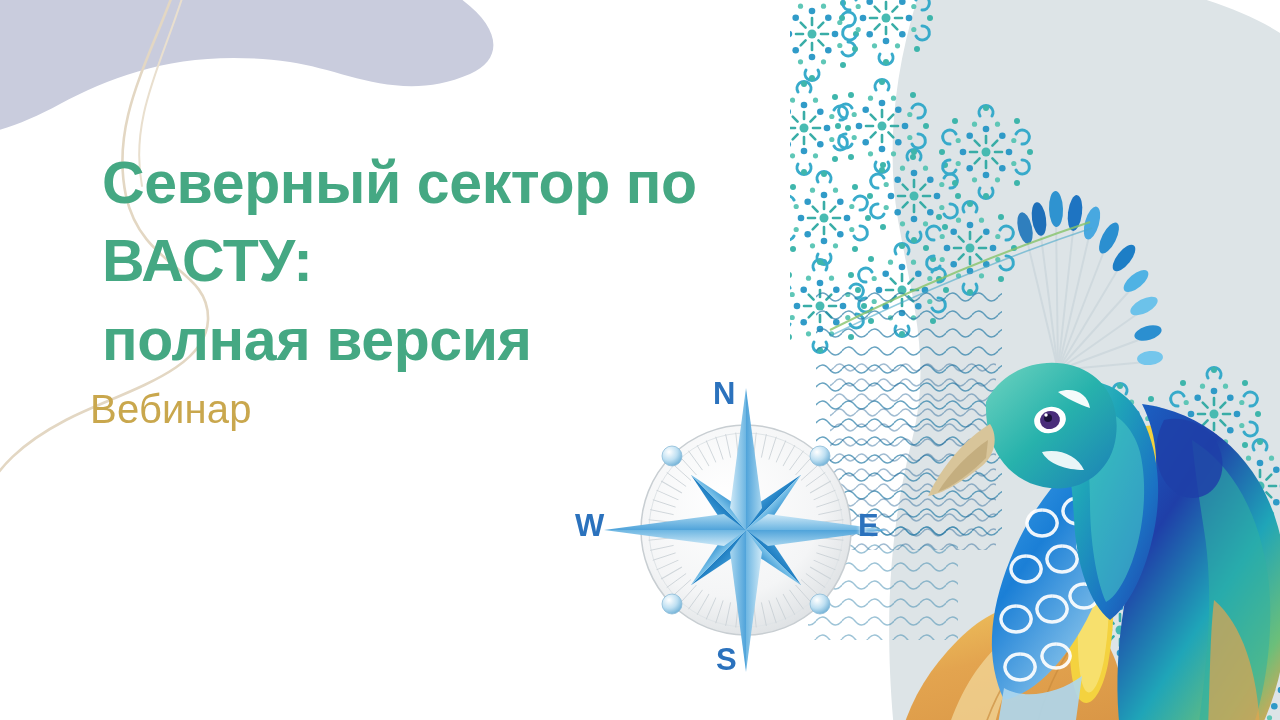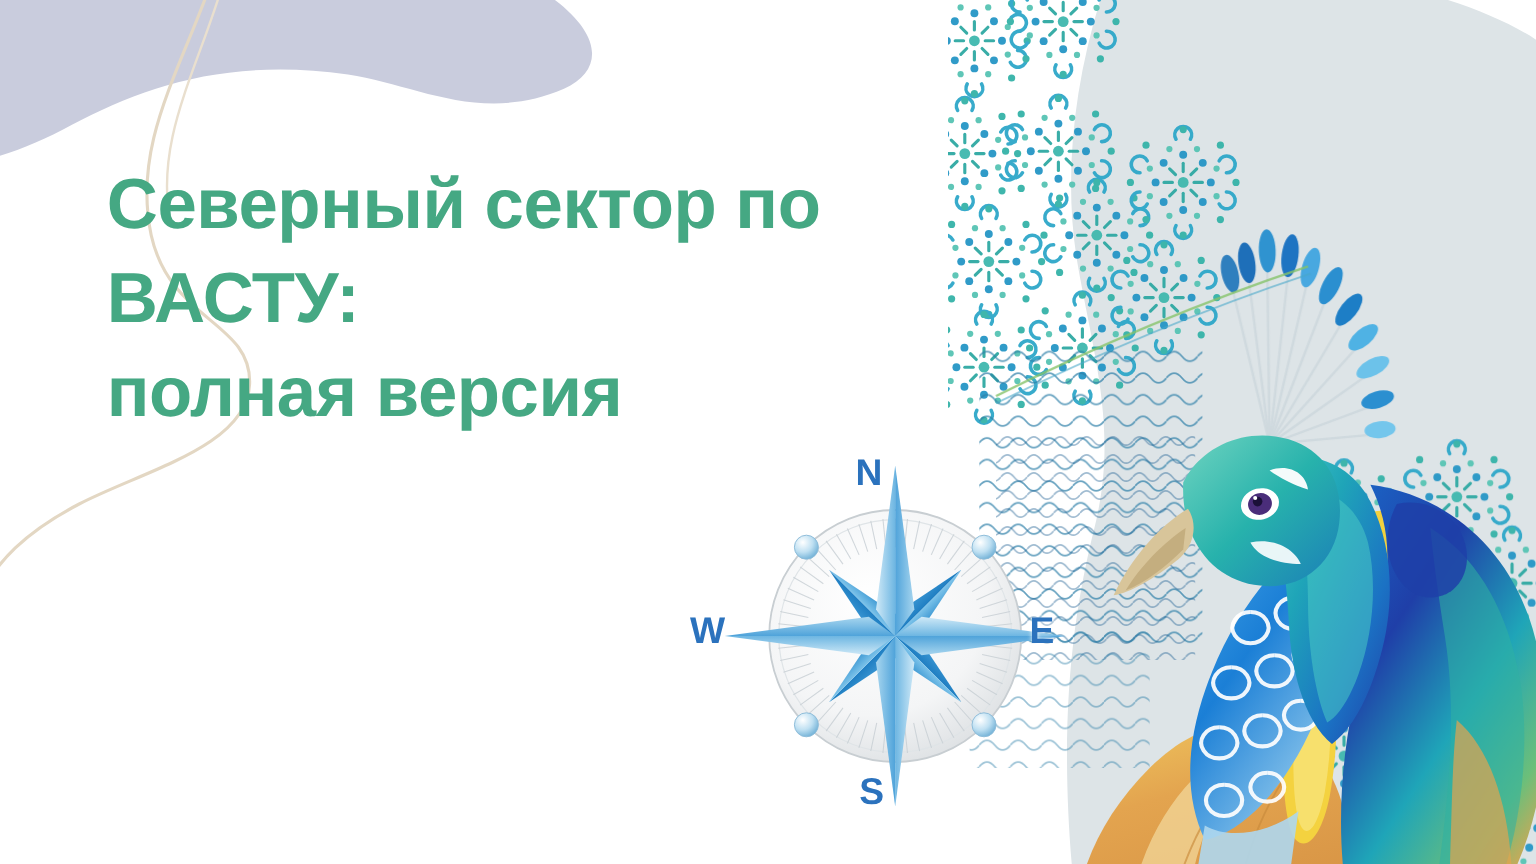--- a/index.html
+++ b/index.html
@@ -31,21 +31,21 @@
     top: 0;
     width: 790px;
     height: 720px;
     z-index: 6;
   }
   .title {
     position: absolute;
     left: 86px;
     top: 128px;
     width: 690px;
-    margin: 3px;
+    margin: 16px;
     color: #45a883;
     font-weight: 700;
     font-size: 59px;
     line-height: 1.33;
     letter-spacing: -0.4px;
     font-family: "Liberation Sans", "DejaVu Sans", sans-serif;
     white-space: pre-line;
   }
   .subtitle {
     position: absolute;
@@ -525,15 +525,16 @@
 
     <span class="compass-label lbl-n">N</span>
     <span class="compass-label lbl-s">S</span>
     <span class="compass-label lbl-w">W</span>
     <span class="compass-label lbl-e">E</span>
   </div>
 
   <div class="text-col">
     <h1 class="title">Северный сектор по ВАСТУ:
 полная версия</h1>
+    <p class="subtitle">Вебинар</p>
   </div>
 
 </div>
 
 </body></html>

